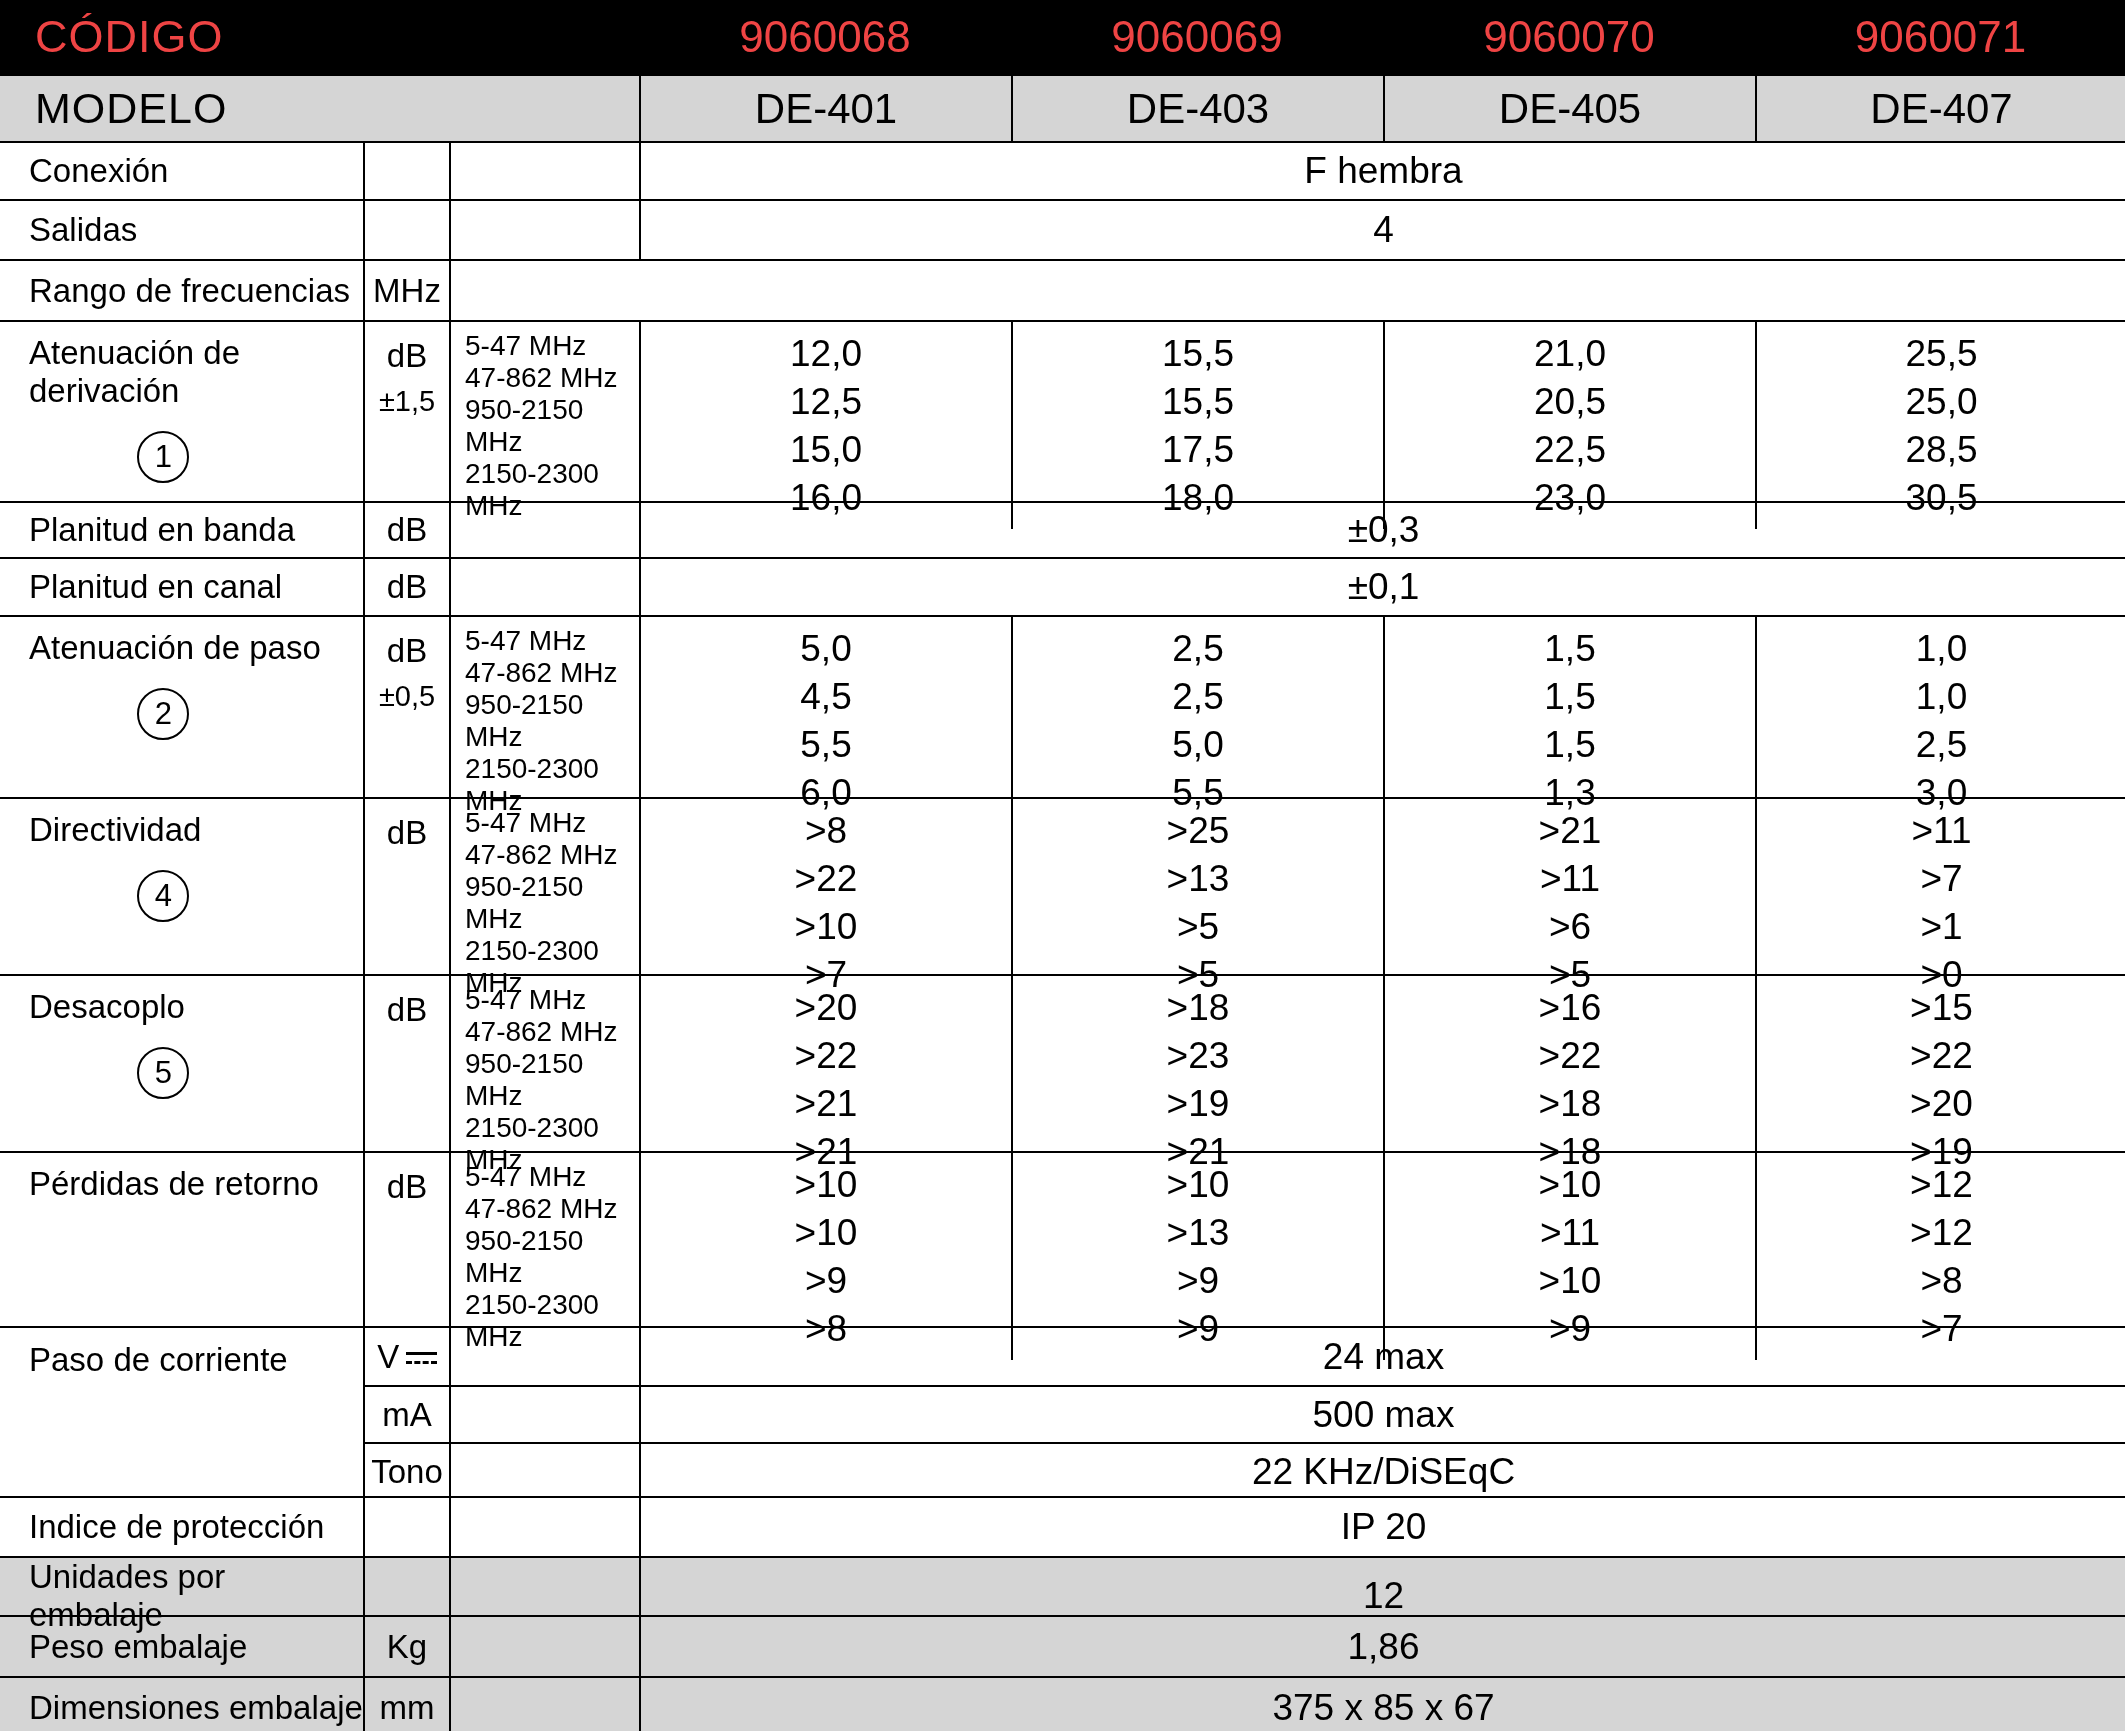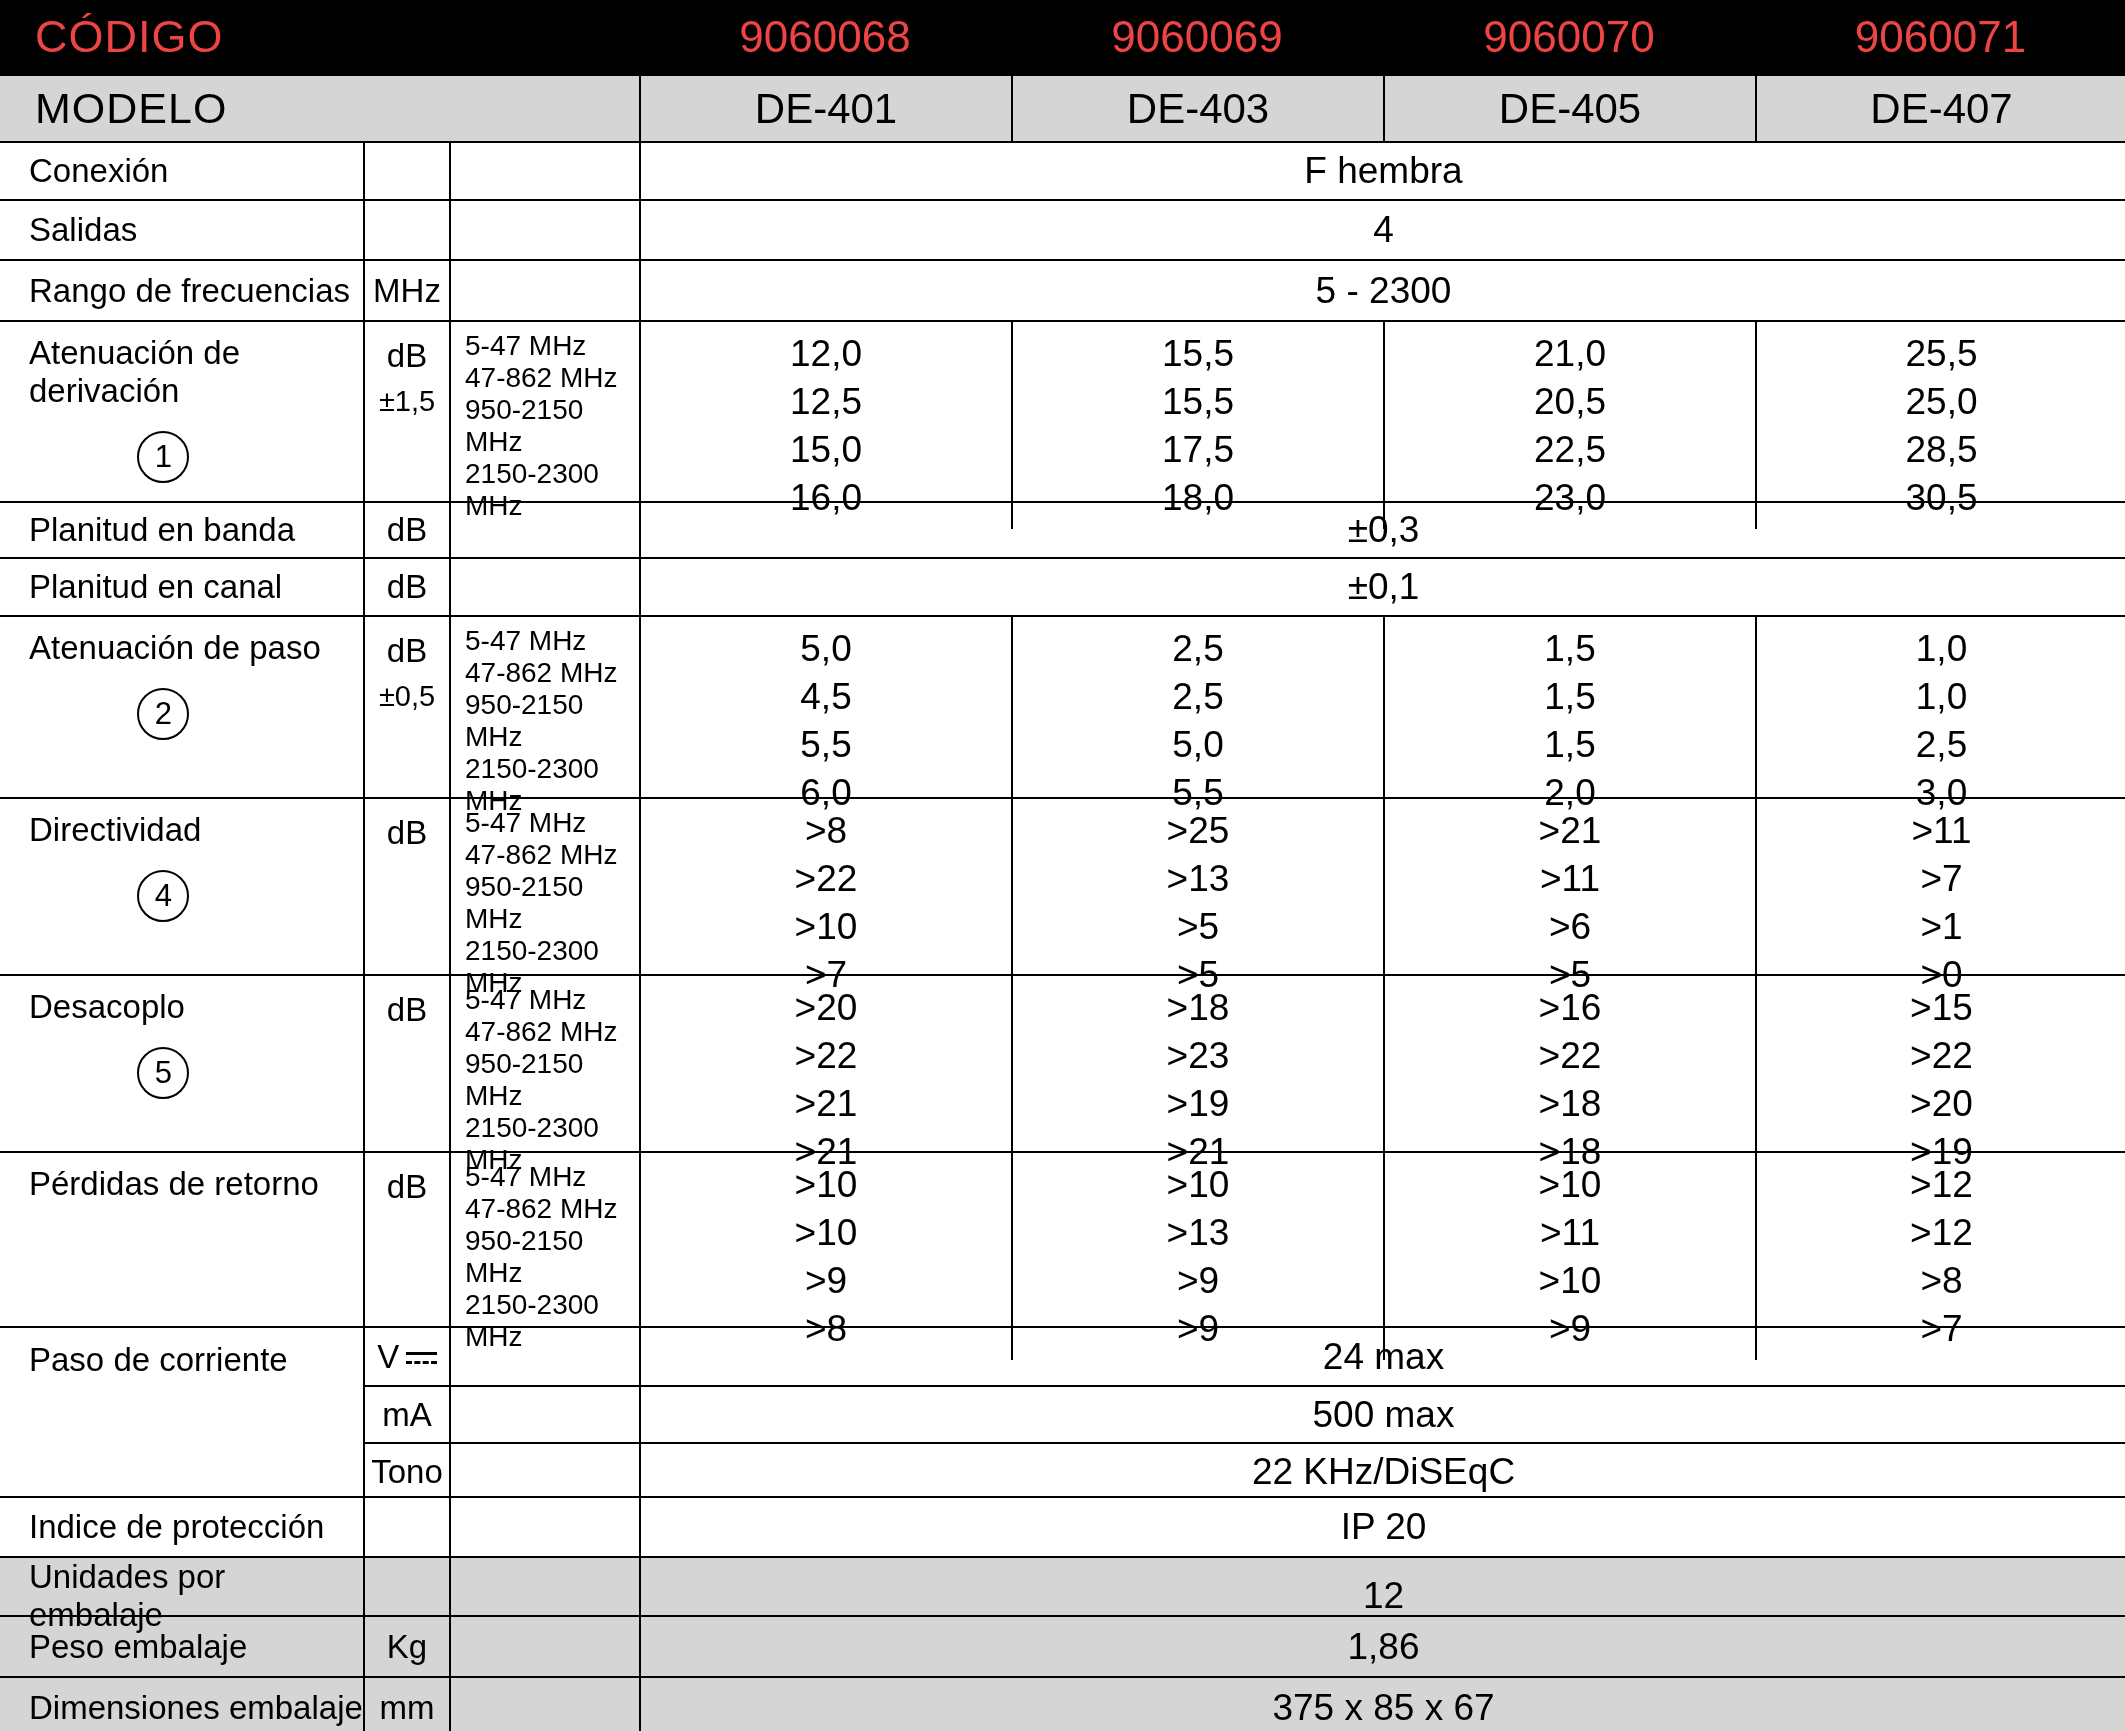--- a/index.html
+++ b/index.html
@@ -124,21 +124,20 @@
     <div class="c label-cell">Salidas</div>
     <div class="c unit-cell bl"></div>
     <div class="c freq-cell bl"></div>
     <div class="c span-data value-cell bl">4</div>
   </div>
 
   <div class="row h-rango">
     <div class="c label-cell">Rango de frecuencias</div>
     <div class="c unit-cell bl">MHz</div>
     <div class="c freq-cell bl"></div>
-    <div class="c span-data value-cell bl">5 - 2300</div>
   </div>
 
   <div class="row h-blk1">
     <div class="c blk-label">
       <div class="lbl-text">Atenuación de derivación</div>
       <div class="circ-wrap"><span class="circ">1</span></div>
     </div>
     <div class="c blk-unit bl">
       <span>dB</span>
       <span class="tol">±1,5</span>
@@ -213,21 +212,21 @@
     <div class="c vstack bl">
       <div>2,5</div>
       <div>2,5</div>
       <div>5,0</div>
       <div>5,5</div>
     </div>
     <div class="c vstack bl">
       <div>1,5</div>
       <div>1,5</div>
       <div>1,5</div>
-      <div>2,0</div>
+      <div>1,3</div>
     </div>
     <div class="c vstack bl">
       <div>1,0</div>
       <div>1,0</div>
       <div>2,5</div>
       <div>3,0</div>
     </div>
   </div>
 
   <div class="row h-blk4">

